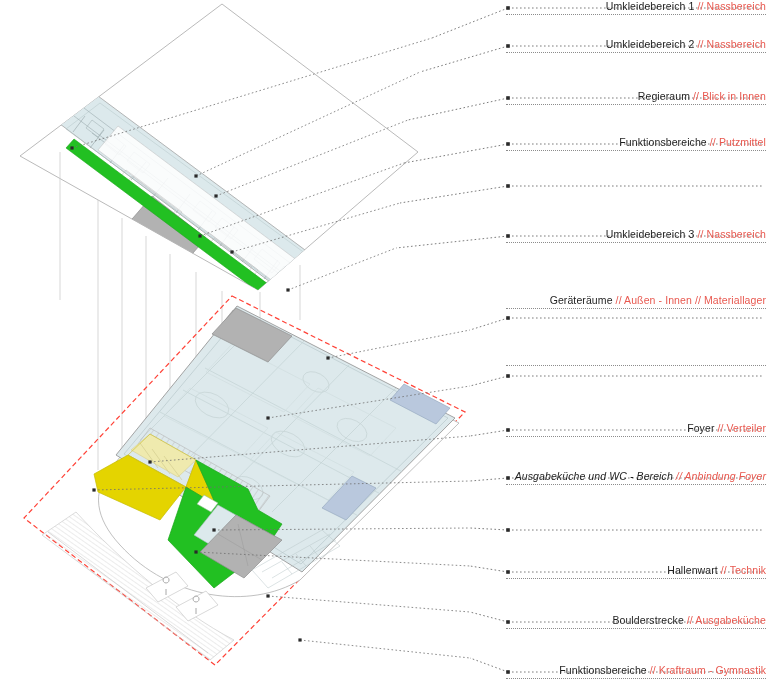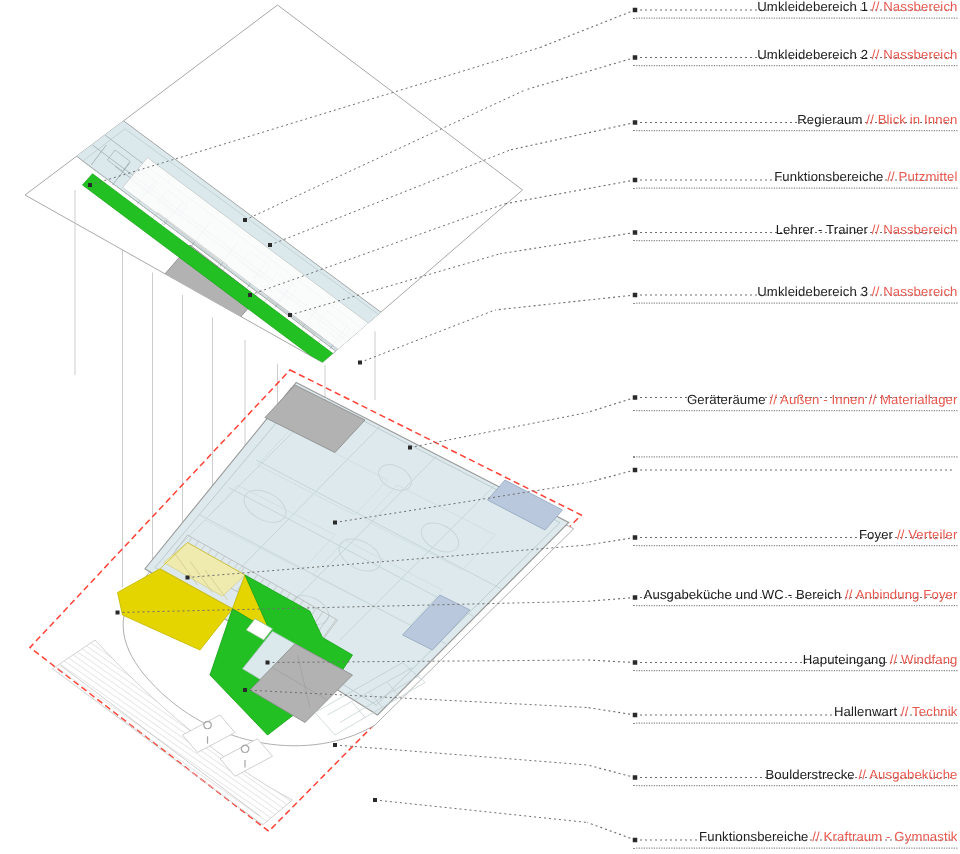--- a/index.html
+++ b/index.html
@@ -321,25 +321,23 @@
         <rect x="266.4" y="594.4" width="3.2" height="3.2" fill="#2a2a2a"></rect>
         <rect x="298.4" y="638.4" width="3.2" height="3.2" fill="#2a2a2a"></rect>
       </g>
   </svg>
 
   <div id="labels">
       <div class="label-row" style="top: -3px; width: 260px;"><div class="label-text"><span>Umkleidebereich 1 </span><span class="accent" style="color: rgb(232, 88, 79);">// Nassbereich</span></div><div class="label-rule"></div></div>
       <div class="label-row" style="top: 35px; width: 260px;"><div class="label-text"><span>Umkleidebereich 2 </span><span class="accent" style="color: rgb(232, 88, 79);">// Nassbereich</span></div><div class="label-rule"></div></div>
       <div class="label-row" style="top: 87px; width: 260px;"><div class="label-text"><span>Regieraum </span><span class="accent" style="color: rgb(232, 88, 79);">// Blick in Innen</span></div><div class="label-rule"></div></div>
       <div class="label-row" style="top: 133px; width: 260px;"><div class="label-text"><span>Funktionsbereiche </span><span class="accent" style="color: rgb(232, 88, 79);">// Putzmittel</span></div><div class="label-rule"></div></div>
-      <div class="label-row" style="top: 175px; width: 260px;"><div class="label-text"><span>Lehrer - Trainer </span><span class="accent" style="color: rgb(232, 88, 79);">// Nassbereich</span></div><div class="label-rule"></div></div>
       <div class="label-row" style="top: 225px; width: 260px;"><div class="label-text"><span>Umkleidebereich 3 </span><span class="accent" style="color: rgb(232, 88, 79);">// Nassbereich</span></div><div class="label-rule"></div></div>
-      <div class="label-row" style="top: 311px; width: 260px;"><div class="label-text"><span>Geräteräume </span><span class="accent" style="color: rgb(232, 88, 79);">// Außen - Innen // Materiallager</span></div><div class="label-rule"></div></div>
+      <div class="label-row" style="top: 291px; width: 260px;"><div class="label-text"><span>Geräteräume </span><span class="accent" style="color: rgb(232, 88, 79);">// Außen - Innen // Materiallager</span></div><div class="label-rule"></div></div>
       <div class="label-row" style="top: 365px; width: 260px;"><div class="label-rule"></div></div>
       <div class="label-row" style="top: 419px; width: 260px;"><div class="label-text"><span>Foyer </span><span class="accent" style="color: rgb(232, 88, 79);">//  Verteiler</span></div><div class="label-rule"></div></div>
-      <div class="label-row" style="top: 467px; width: 260px;"><div class="label-text"><span>Ausgabeküche und WC - Bereich </span><span class="accent" style="color: rgb(232, 88, 79);">//  Anbindung Foyer</span></div><div class="label-rule"></div></div>
-      <div class="label-row" style="top: 519px; width: 260px;"><div class="label-text"><span>Haputeingang </span><span class="accent" style="color: rgb(232, 88, 79);">// Windfang</span></div><div class="label-rule"></div></div>
+      <div class="label-row" style="top: 467px; width: 260px; font-style: italic;"><div class="label-text"><span>Ausgabeküche und WC - Bereich </span><span class="accent" style="color: rgb(232, 88, 79);">//  Anbindung Foyer</span></div><div class="label-rule"></div></div>
       <div class="label-row" style="top: 561px; width: 260px;"><div class="label-text"><span>Hallenwart </span><span class="accent" style="color: rgb(232, 88, 79);">// Technik</span></div><div class="label-rule"></div></div>
       <div class="label-row" style="top: 611px; width: 260px;"><div class="label-text"><span>Boulderstrecke </span><span class="accent" style="color: rgb(232, 88, 79);">// Ausgabeküche</span></div><div class="label-rule"></div></div>
       <div class="label-row" style="top: 661px; width: 260px;"><div class="label-text"><span>Funktionsbereiche </span><span class="accent" style="color: rgb(232, 88, 79);">// Kraftraum - Gymnastik</span></div><div class="label-rule"></div></div>
     </div>
 
 </div>
 
 </body></html>

